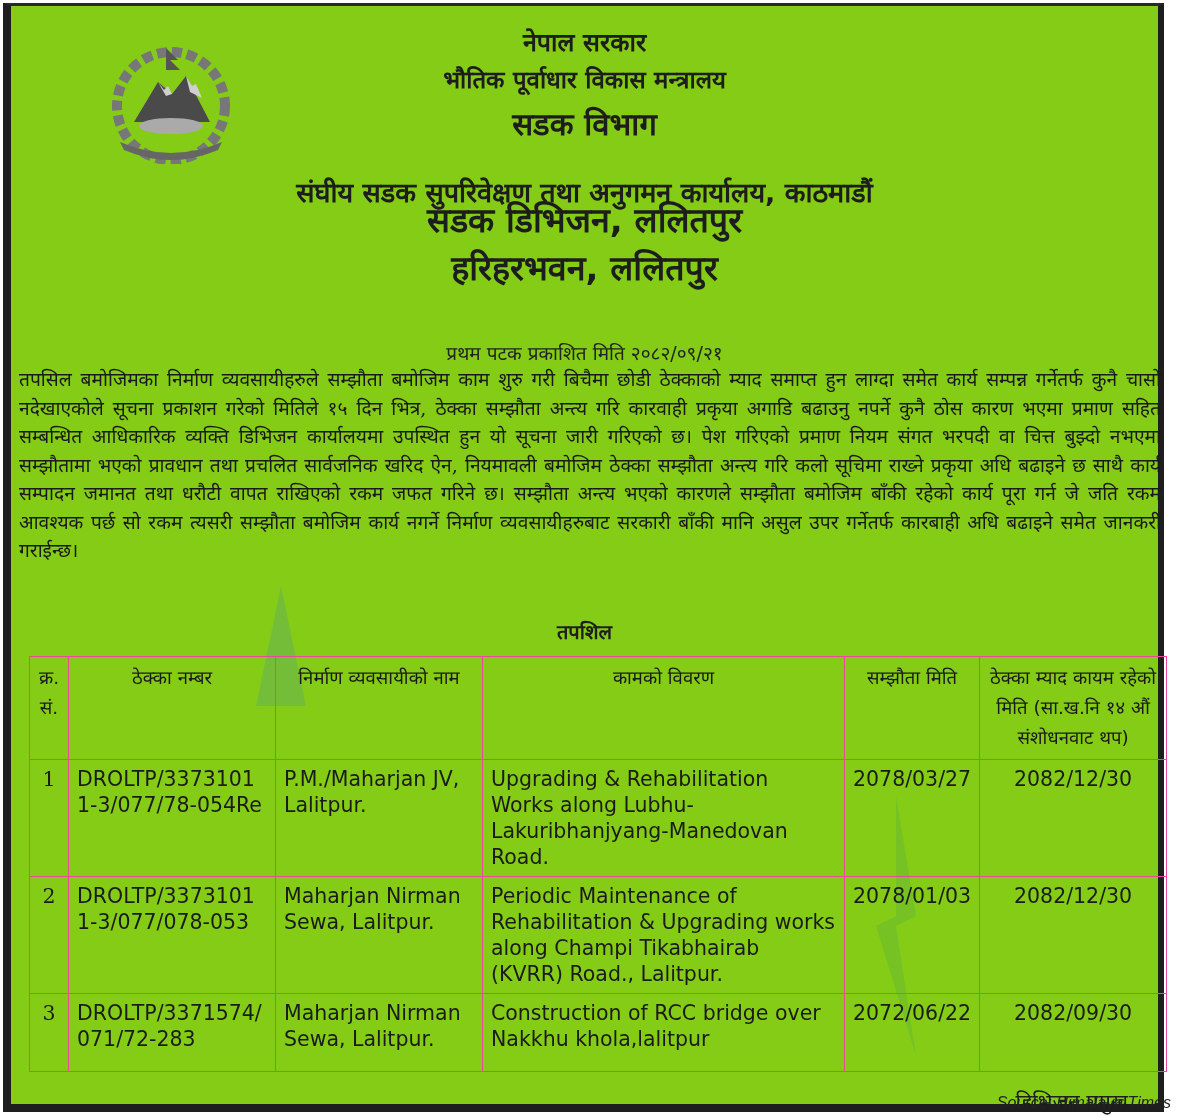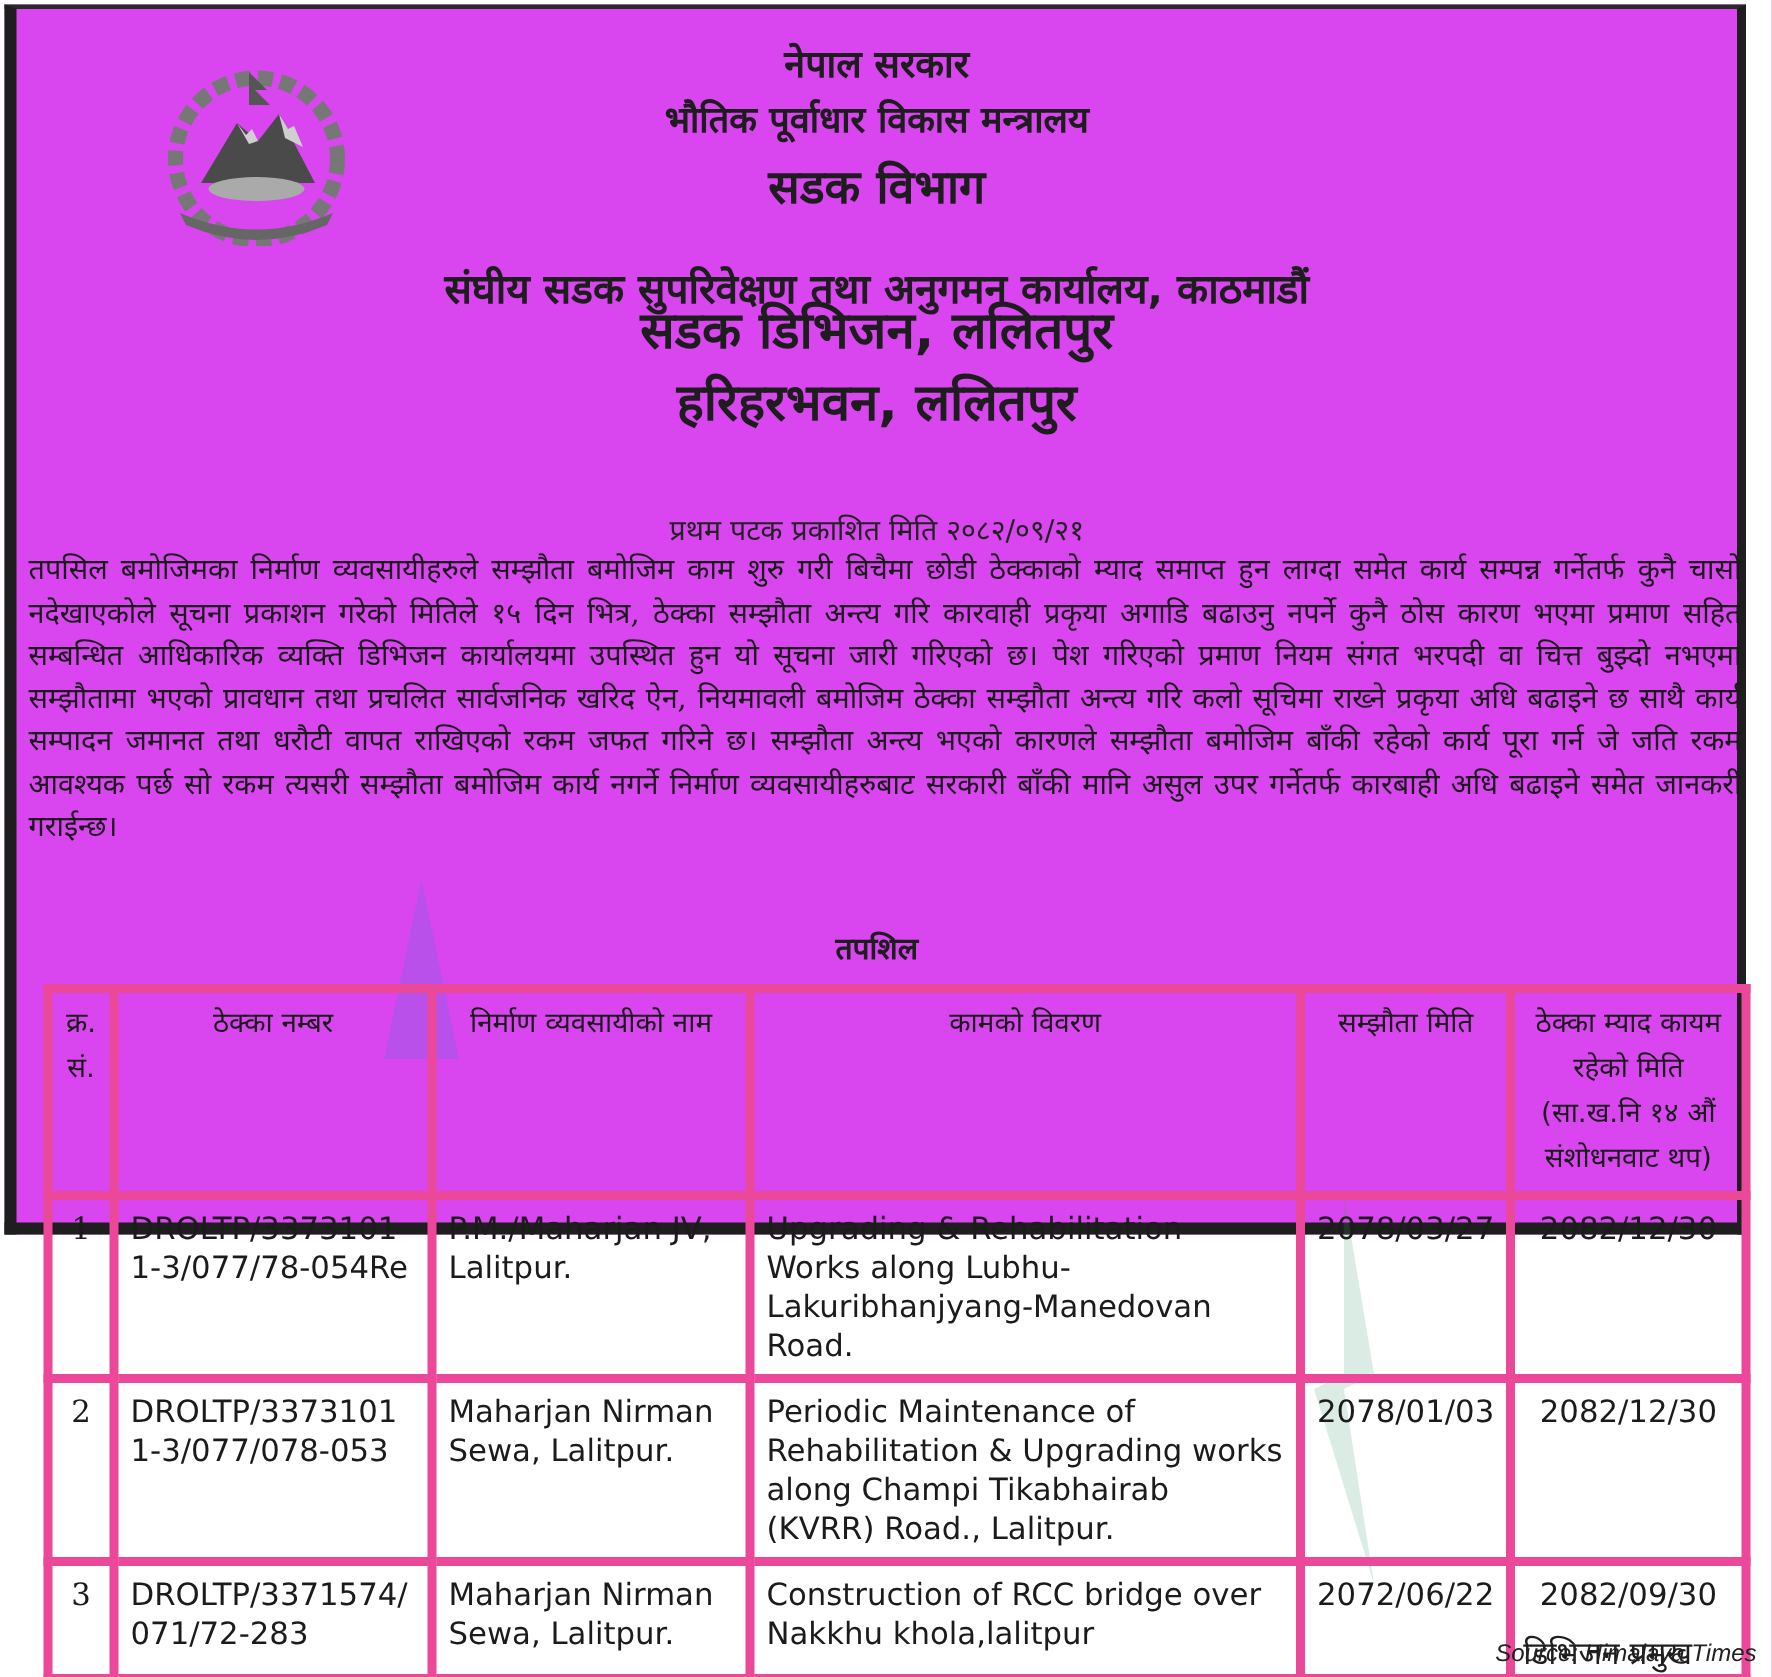--- a/index.html
+++ b/index.html
@@ -1,22 +1,22 @@
 <!DOCTYPE html>
 <html><head>
 <meta charset="utf-8">
 <style>
   html, body { margin: 0; padding: 0; background: #ffffff; }
   body { width: 1181px; height: 1118px; position: relative; overflow: hidden; font-family: "DejaVu Sans", sans-serif; color: #1a1a1a; }
 
   .frame {
-    position: absolute; left: 3px; top: 3px; width: 1161px; height: 820px;
+    position: absolute; left: 3px; top: 3px; width: 1161px; height: 1109px;
     border-left: 8px solid #1f1e1f; border-bottom: 8px solid #1f1e1f;
     border-top: 3px solid #2a292a; border-right: 6px solid #1f1e1f;
-    box-sizing: border-box; background: #d946ef;
+    box-sizing: border-box; background: #84cc16;
   }
 
   .emblem { position: absolute; left: 95px; top: 36px; width: 130px; height: 122px; }
 
   .hdr { position: absolute; left: 0; width: 100%; text-align: center; font-weight: bold; color: #1e1d1e; white-space: nowrap; }
   .h1 { top: 18px; font-size: 25px; }
   .h2 { top: 56px; font-size: 24px; }
   .h3 { top: 96px; font-size: 31px; }
   .h4 { top: 142px; font-size: 27px; margin-top: 25px; }
   .h5 { top: 190px; font-size: 34px; }
@@ -36,21 +36,21 @@
     text-align: justify; color: #1a1a1a;
   }
 
   .tapasil { position: absolute; left: 0; top: 612px; width: 100%; text-align: center; font-size: 20px; font-weight: bold; color: #1e1e1e; }
 
   table.contracts {
     position: absolute; left: 18px; top: 650px; width: 1138px;
     border-collapse: collapse; font-family: "DejaVu Sans", sans-serif;
   }
   table.contracts th, table.contracts td {
-    border: 6px solid #ec4899; vertical-align: top; padding: 6px 8px;
+    border: 1px solid #ec4899; vertical-align: top; padding: 6px 8px;
   }
   table.contracts th { font-size: 18.5px; font-weight: normal; text-align: center; height: 86px; line-height: 30px; }
   table.contracts td { font-size: 20.5px; line-height: 26px; color: #1b1b1b; }
   td.sn { text-align: center; font-family: "DejaVu Serif", serif; width: 20px; }
   td.date { text-align: center; white-space: nowrap; }
   .c-sn { width: 22px; } .c-no { width: 190px; } .c-name { width: 190px; } .c-desc { width: 345px; } .c-date { width: 113px; }
 
   .signature { position: absolute; right: 30px; top: 1040px; font-size: 21px; color: #1e1e1e; margin-top: 41px; }
   .source { position: absolute; right: 10px; top: 1094px; font-size: 16px; font-style: italic; color: #222; font-family: "Liberation Sans", sans-serif; }
 

